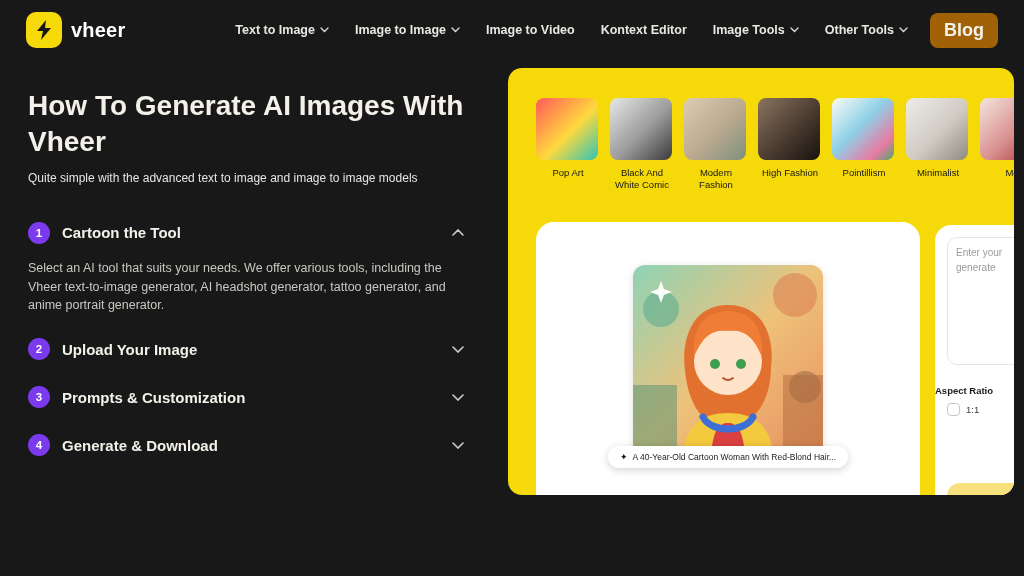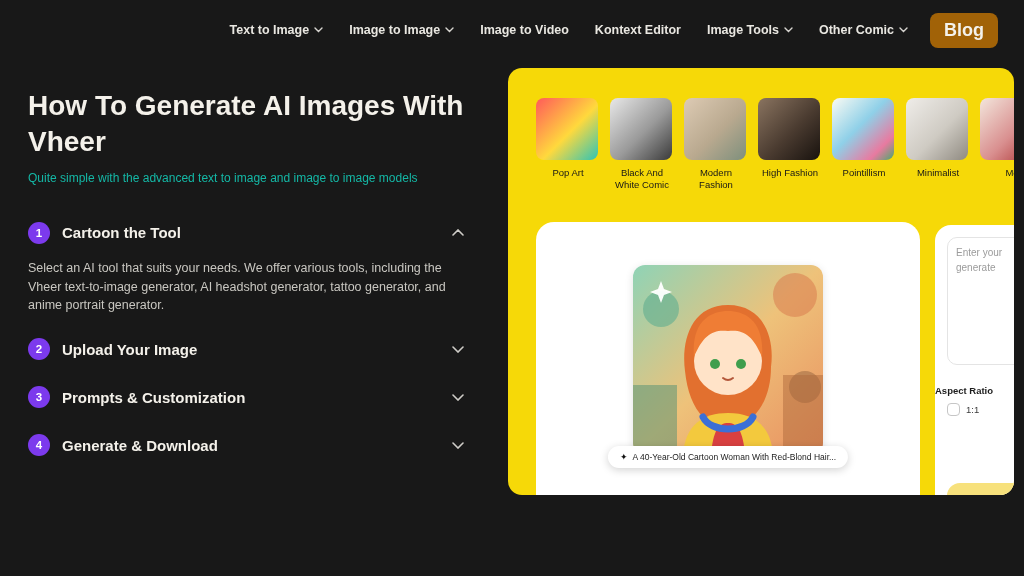--- a/index.html
+++ b/index.html
@@ -31,21 +31,21 @@
   }
   .blog-btn {
     margin-left: 22px; background: #a16207; color: #f4f2ec;
     font-size: 18px; font-weight: 600; border: none; border-radius: 8px;
     padding: 7px 14px; cursor: pointer;
   }
 
   
   .hero { position: absolute; left: 28px; top: 88px; width: 452px; }
   .hero-title { font-size: 28px; line-height: 1.3; font-weight: 700; color: #f4f1ea; }
-  .hero-subtitle { margin-top: 10px; font-size: 12px; color: #14b8a6; }
+  .hero-subtitle { margin-top: 10px; font-size: 12px; color: #e5e5e5; }
   .steps { margin-top: 24px; }
   .step-header {
     display: flex; align-items: center; gap: 12px;
     padding: 13px 0; cursor: pointer; width: 436px;
   }
   .step-num {
     width: 22px; height: 22px; border-radius: 50%; background: #7C3AED;
     color: #fff; font-size: 11.5px; font-weight: 700;
     display: flex; align-items: center; justify-content: center; flex: 0 0 22px;
   }
@@ -115,20 +115,28 @@
   .ar-value { font-size: 9.5px; color: #3a3a3a; }
   .generate-btn {
     position: absolute; left: 12px; top: 258px; width: 140px; height: 26px;
     background: #F7E17C; border: none; border-radius: 13px; cursor: pointer;
   }
 </style>
 </head>
 <body>
 
 <header class="header">
+  <div class="logo">
+    <div class="logo-mark">
+      <svg width="18" height="20" viewBox="0 0 18 20">
+          <path d="M11 0 L2 11 L8 11 L6 20 L16 8 L10 8 Z" fill="#171717"></path>
+        </svg>
+    </div>
+    <span class="logo-text">vheer</span>
+  </div>
 
   <nav class="nav">
     <div class="nav-item">
       <span>Text to Image</span>
       <span class="chev">
           <svg width="9" height="6" viewBox="0 0 9 6">
             <path d="M1 1 L4.5 4.5 L8 1" stroke="#d8d6d1" stroke-width="1.4" fill="none" stroke-linecap="round"></path>
           </svg>
         </span>
     </div>
@@ -148,21 +156,21 @@
     </div>
     <div class="nav-item">
       <span>Image Tools</span>
       <span class="chev">
           <svg width="9" height="6" viewBox="0 0 9 6">
             <path d="M1 1 L4.5 4.5 L8 1" stroke="#d8d6d1" stroke-width="1.4" fill="none" stroke-linecap="round"></path>
           </svg>
         </span>
     </div>
     <div class="nav-item">
-      <span>Other Comic</span>
+      <span>Other Tools</span>
       <span class="chev">
           <svg width="9" height="6" viewBox="0 0 9 6">
             <path d="M1 1 L4.5 4.5 L8 1" stroke="#d8d6d1" stroke-width="1.4" fill="none" stroke-linecap="round"></path>
           </svg>
         </span>
     </div>
   </nav>
 
   <button class="blog-btn">Blog</button>
 </header>

